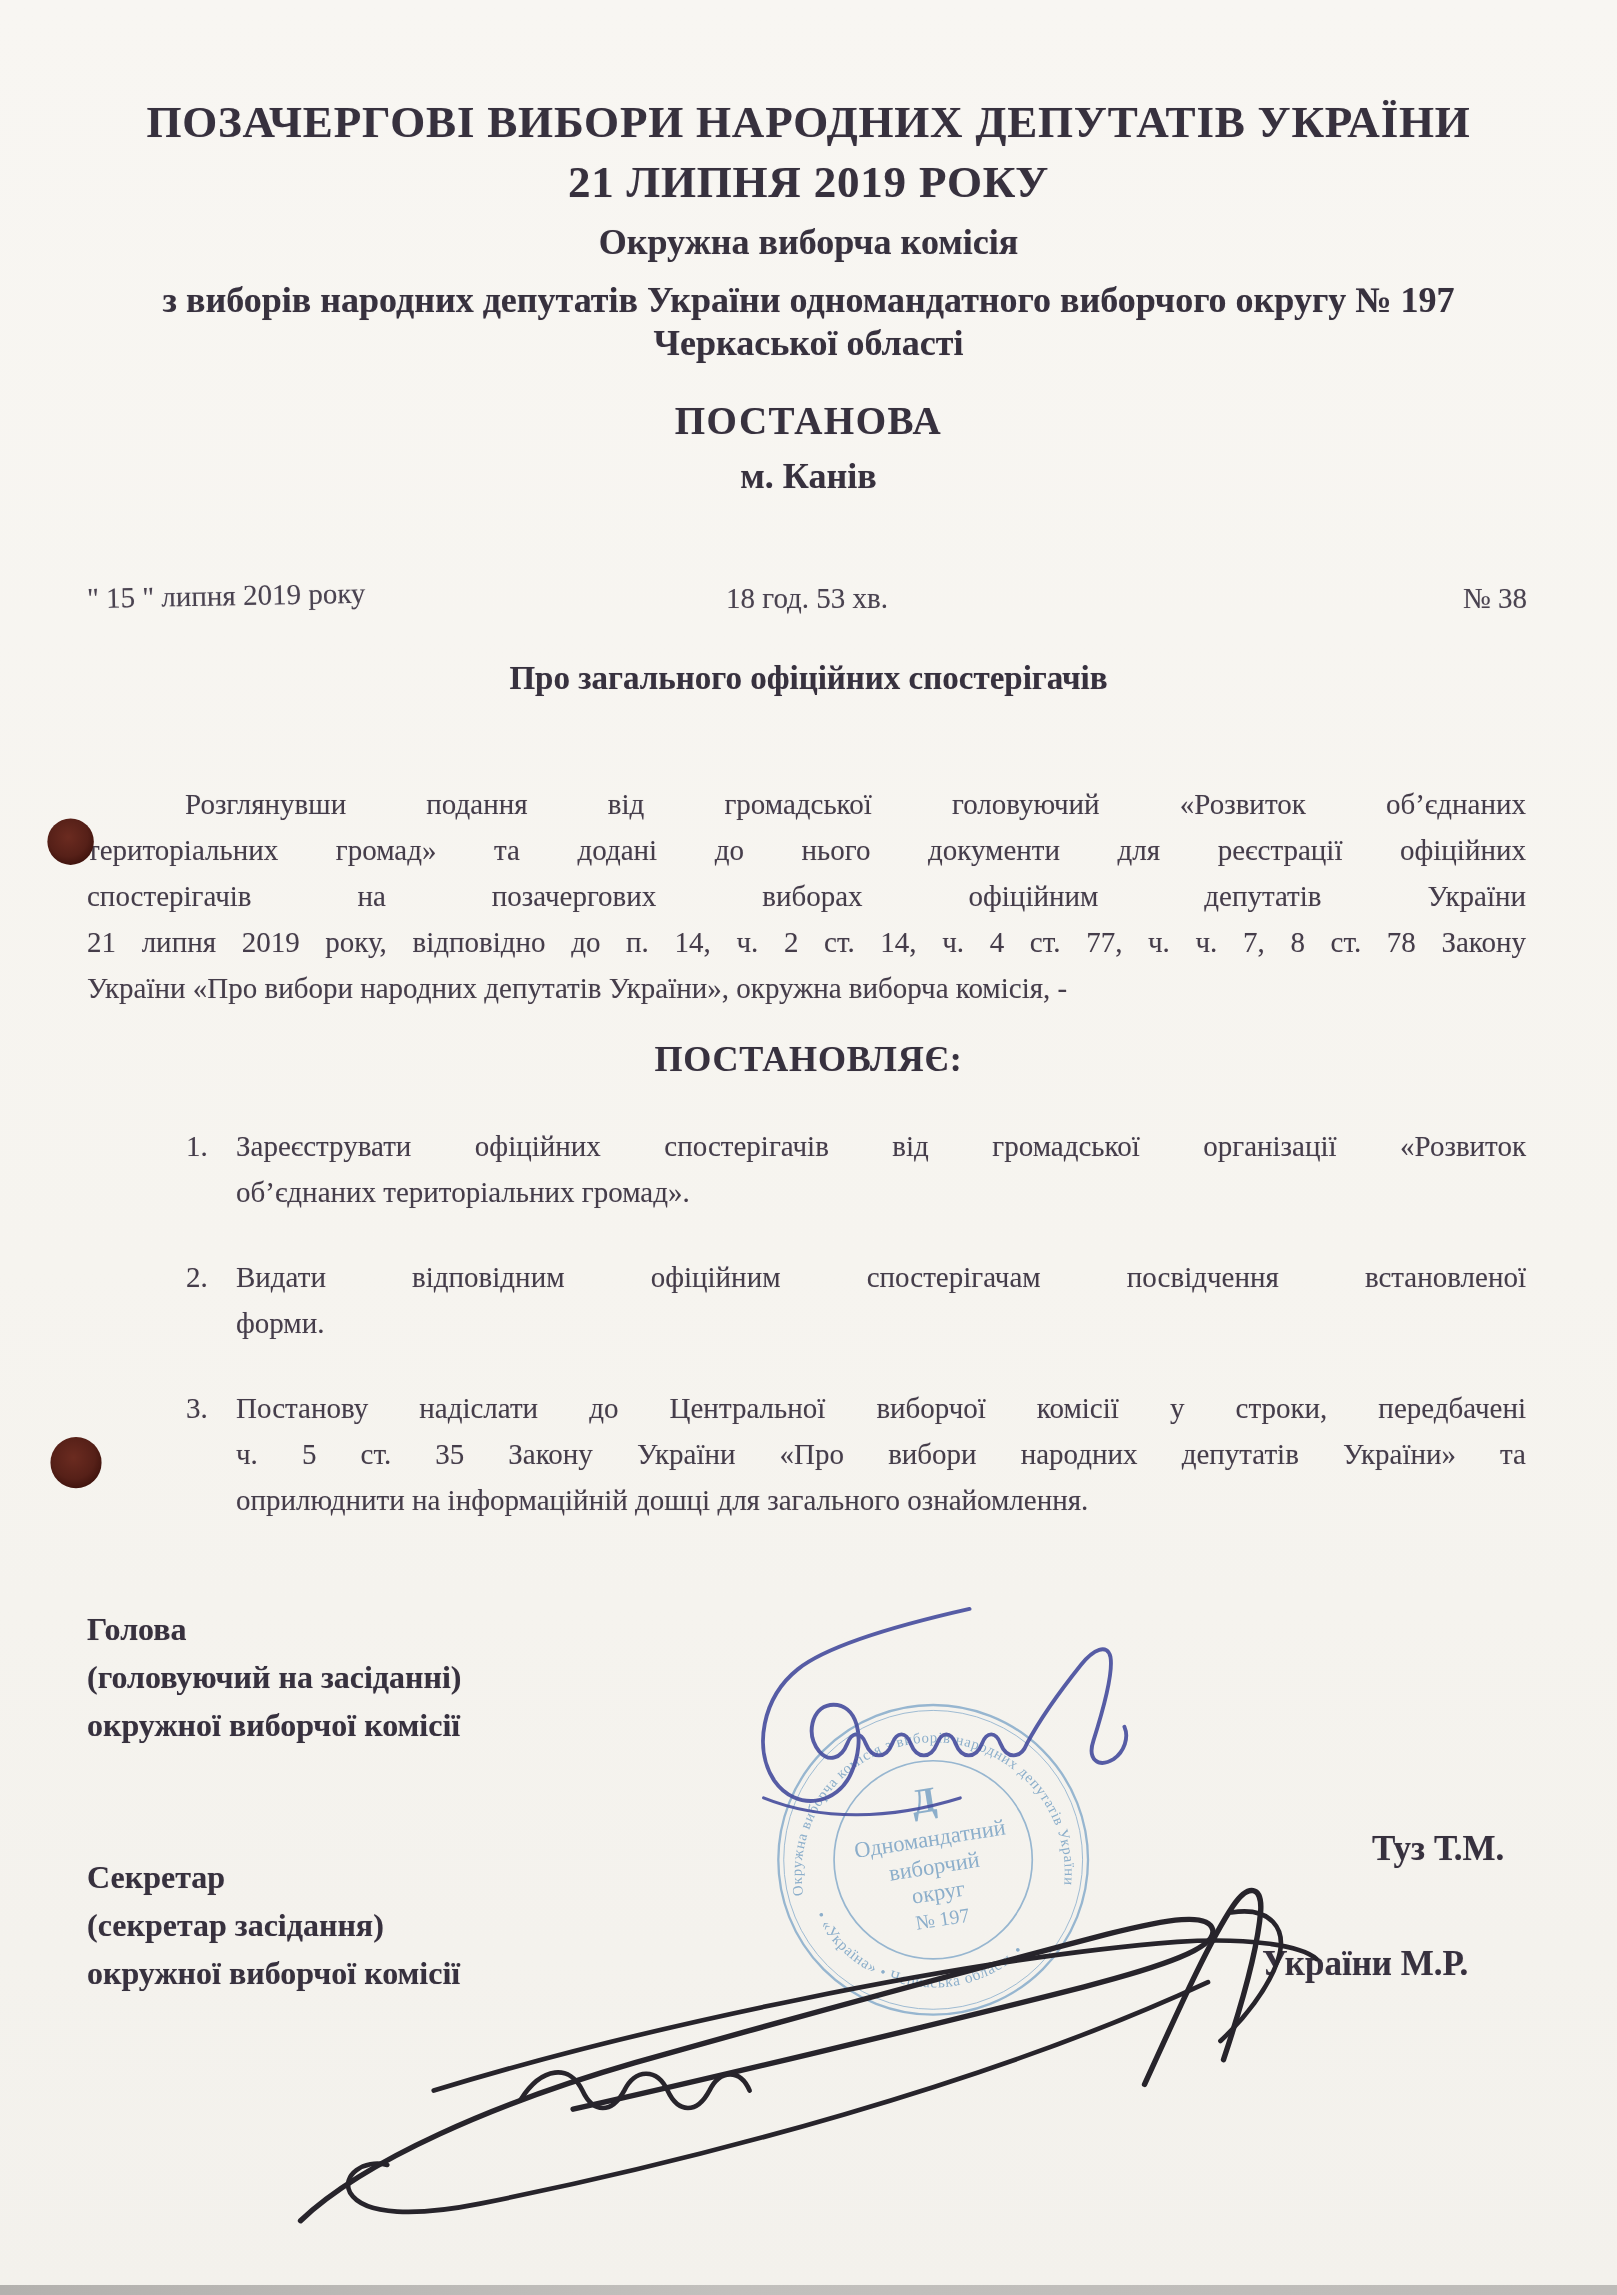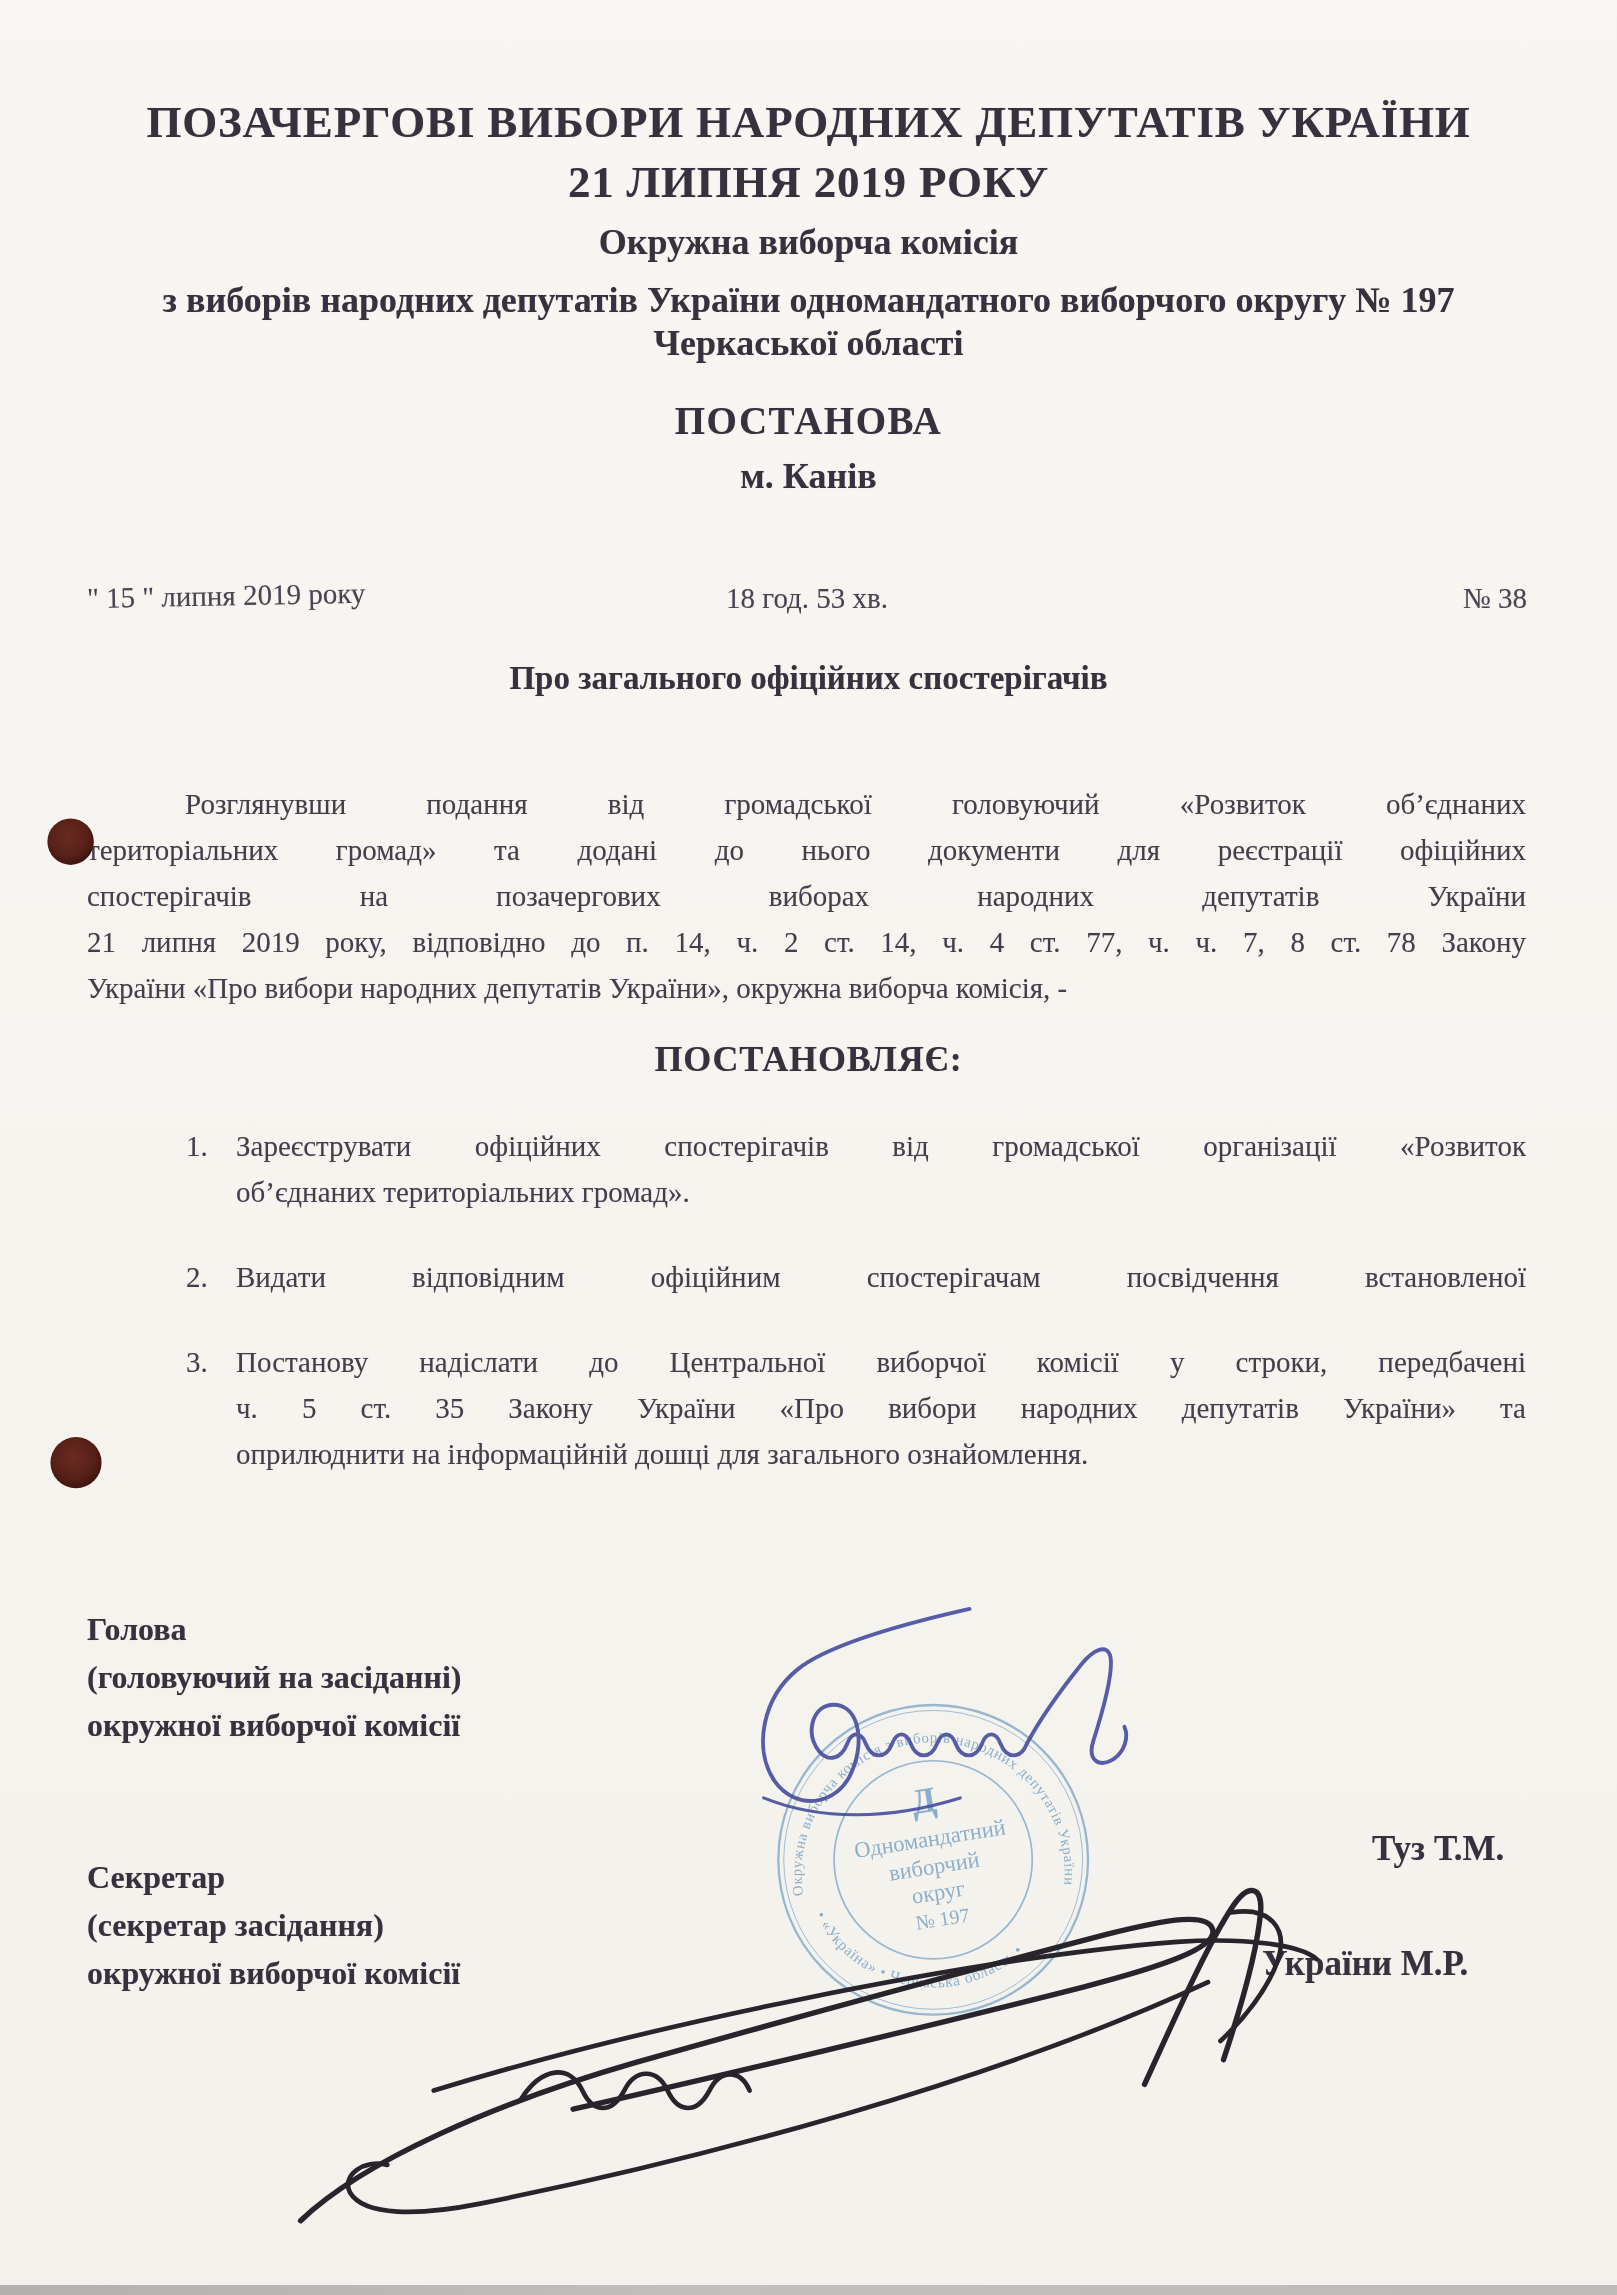--- a/index.html
+++ b/index.html
@@ -71,36 +71,37 @@
     <span class="dl">" 15 "  липня 2019 року</span>
     <span class="dc">18 год. 53  хв.</span>
     <span class="dr">№ 38</span>
   </div>
 
   <div class="center hdr subject">Про загального офіційних спостерігачів</div>
 
   <div class="bodyblock preamble">
     <div class="line indent">Розглянувши подання від громадської головуючий «Розвиток об’єднаних</div>
     <div class="line">територіальних громад» та додані до нього документи для реєстрації офіційних</div>
-    <div class="line">спостерігачів на позачергових виборах народних депутатів України</div>
+    <div class="line">спостерігачів на позачергових виборах офіційним депутатів України</div>
     <div class="line">21 липня 2019 року, відповідно до п. 14, ч. 2 ст. 14, ч. 4 ст. 77, ч. ч. 7, 8 ст. 78 Закону</div>
     <div class="line lastline">України «Про вибори народних депутатів України», окружна виборча комісія, -</div>
   </div>
 
   <div class="center hdr resolves">ПОСТАНОВЛЯЄ:</div>
 
   <div class="list bodyblock" style="left:186px;top:1123px;">
     <div class="listitem">
       <span class="num">1.</span>
       <div class="line">Зареєструвати офіційних спостерігачів від громадської організації «Розвиток</div>
       <div class="line lastline">об’єднаних територіальних громад».</div>
     </div>
     <div class="listitem">
       <span class="num">2.</span>
       <div class="line">Видати відповідним офіційним спостерігачам посвідчення встановленої</div>
+      <div class="line lastline">форми.</div>
     </div>
     <div class="listitem">
       <span class="num">3.</span>
       <div class="line">Постанову надіслати до Центральної виборчої комісії у строки, передбачені</div>
       <div class="line">ч. 5 ст. 35 Закону України «Про вибори народних депутатів України» та</div>
       <div class="line lastline">оприлюднити на інформаційній дошці для загального ознайомлення.</div>
     </div>
   </div>
 
   <div class="sigtitle sig-head-title">

